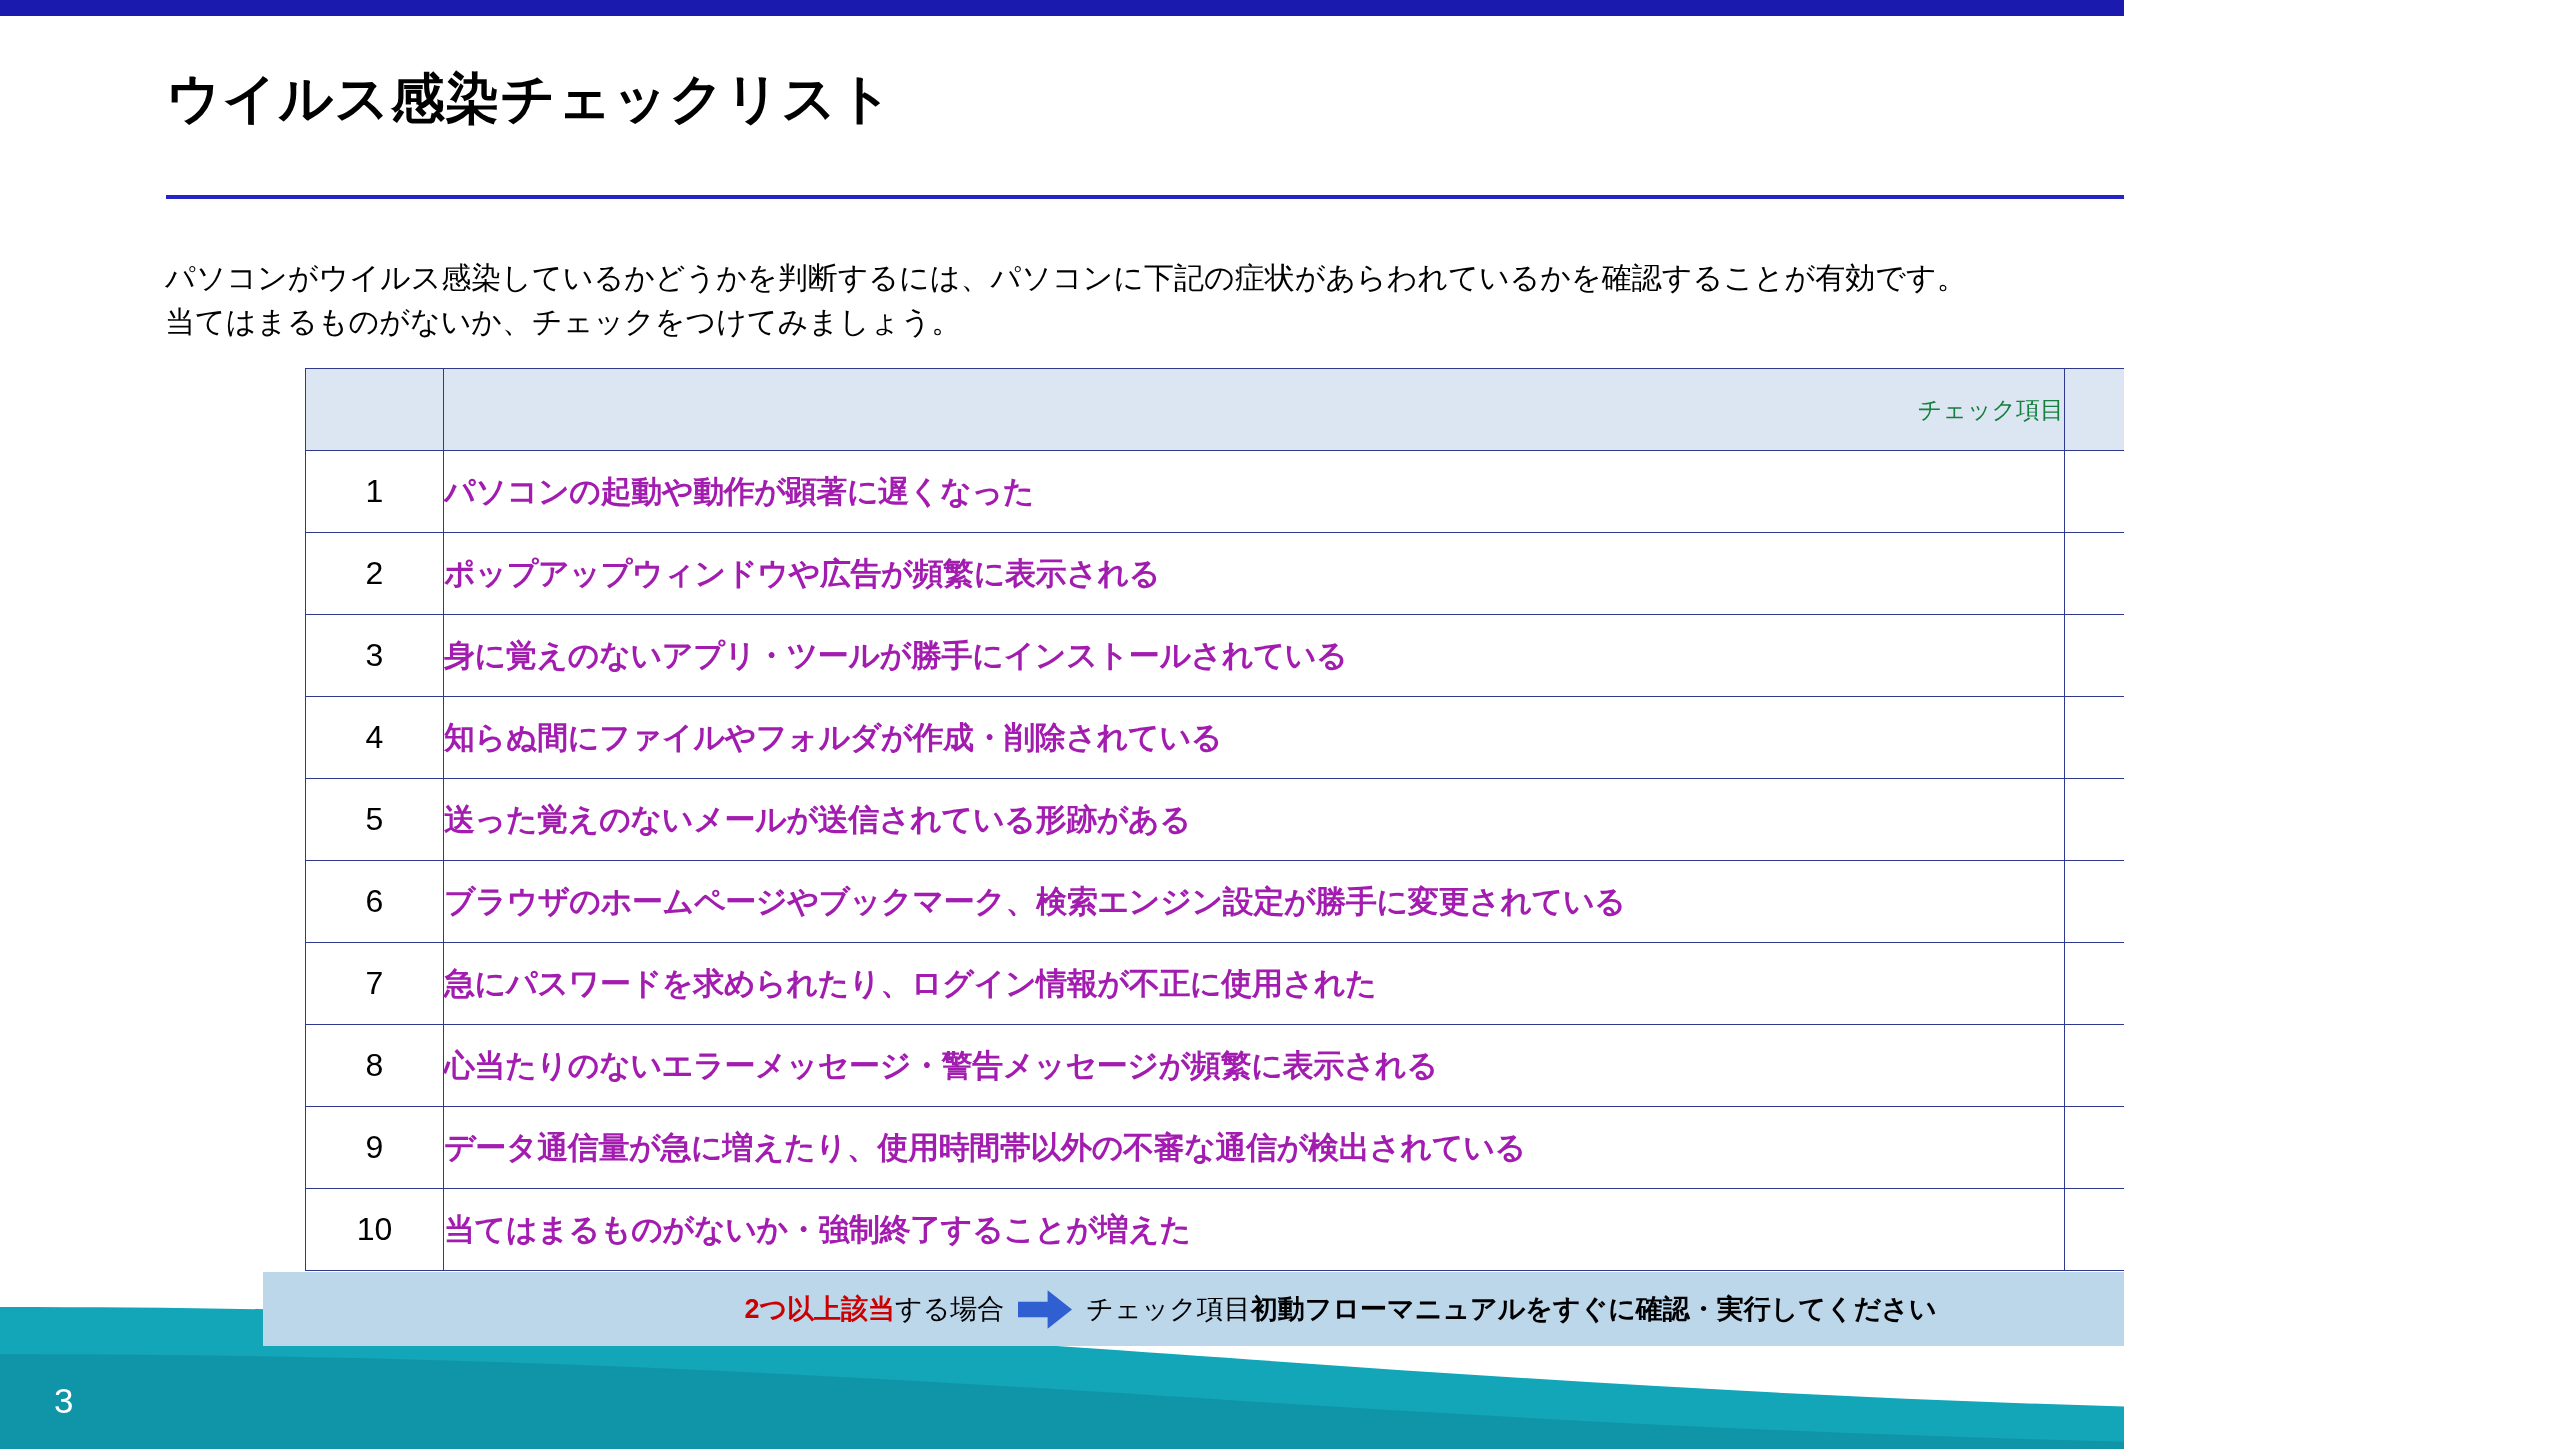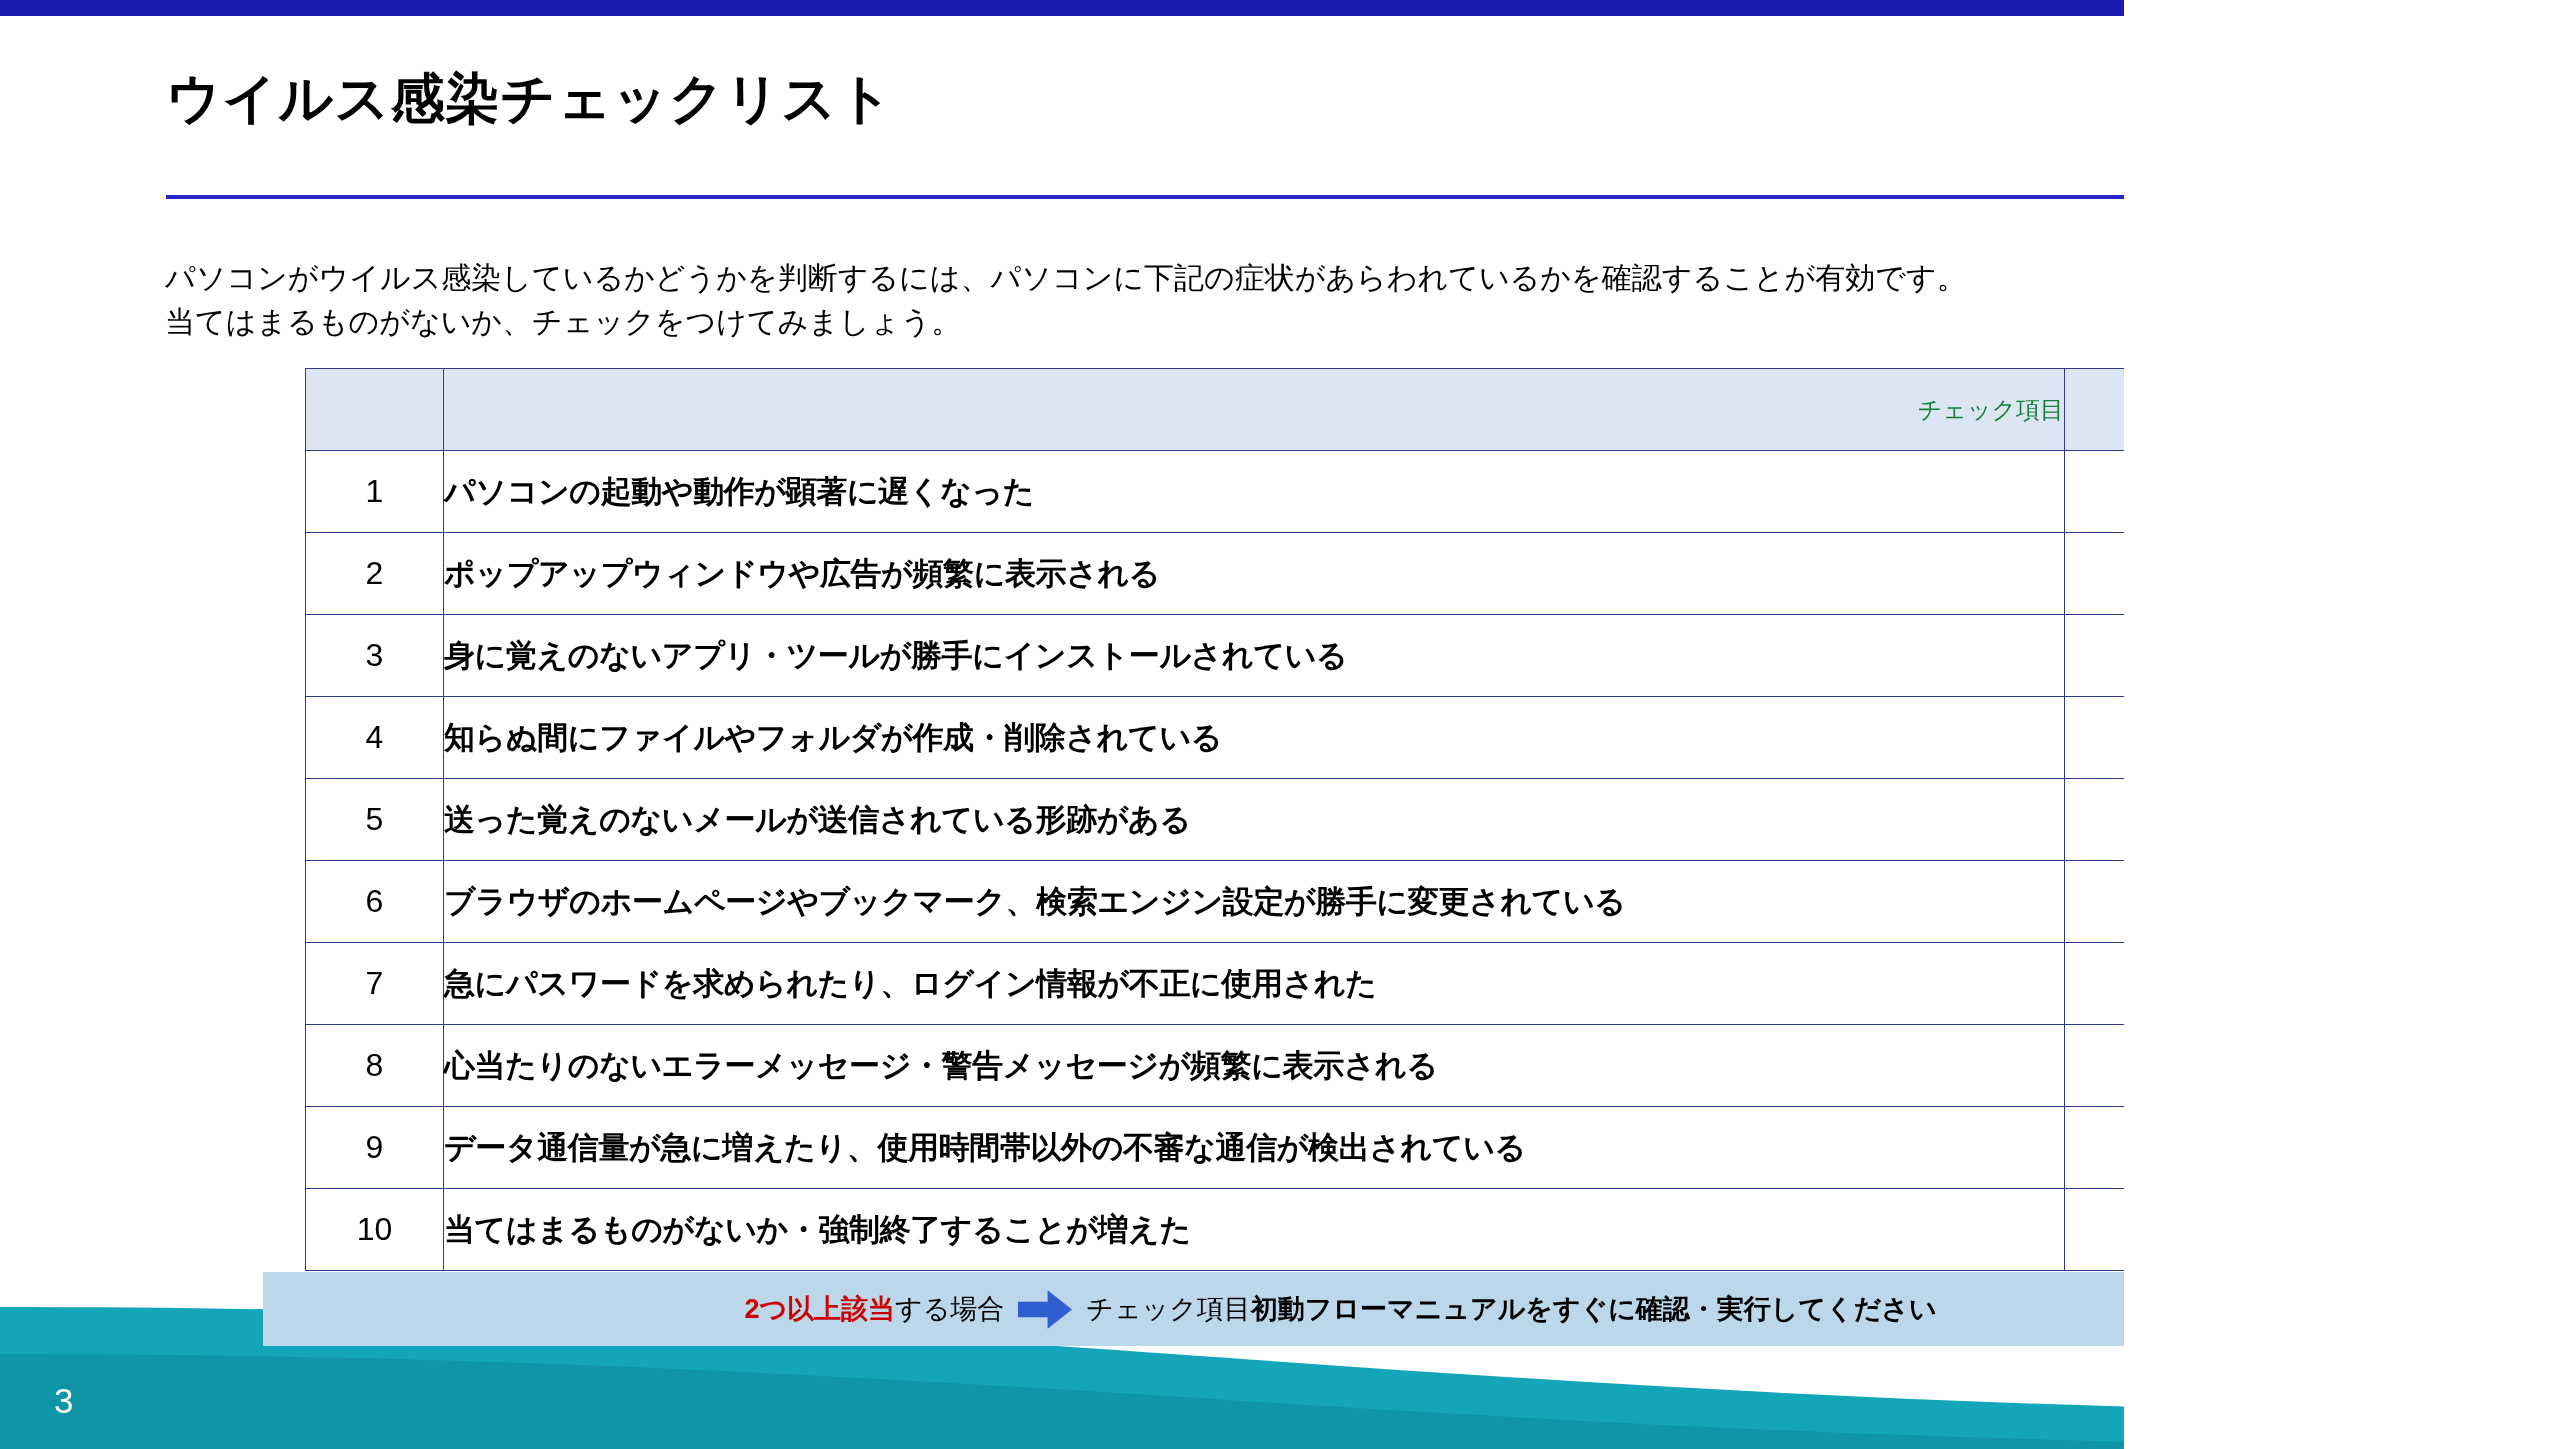--- a/index.html
+++ b/index.html
@@ -87,21 +87,21 @@
   thead th.blank { background: #dce6f2; }
   td.num {
     text-align: center;
     font-size: 32px;
     color: #000000;
   }
   td.item {
     padding-left: 24.5px;
     font-size: 31px;
     font-weight: bold;
-    color: #000000;
+    color: #a21caf;
     letter-spacing: -0.4px;
   }
   td.chk {
     text-align: center;
   }
   .box {
     display: inline-block;
     width: 23px;
     height: 23px;
     border: 1.8px solid #000000;

